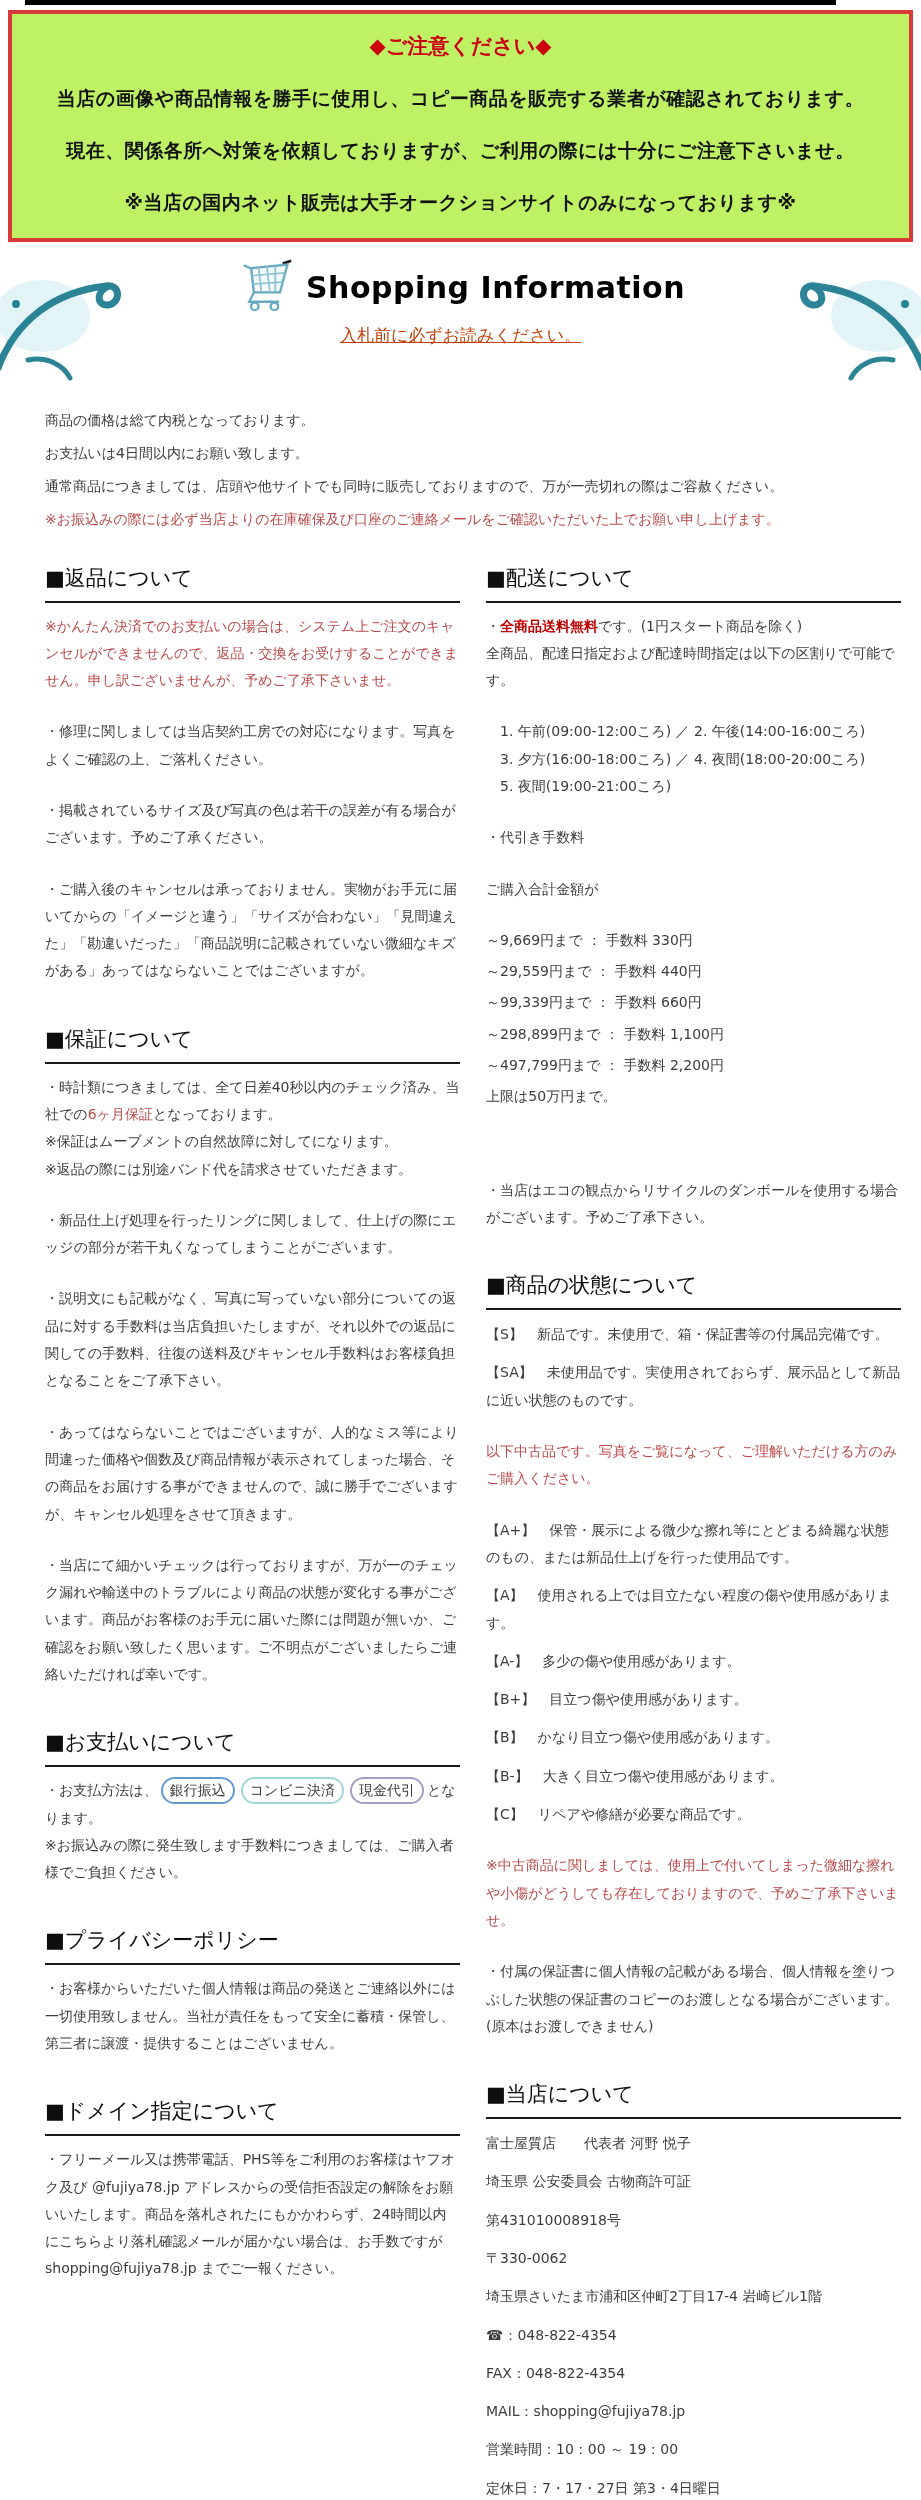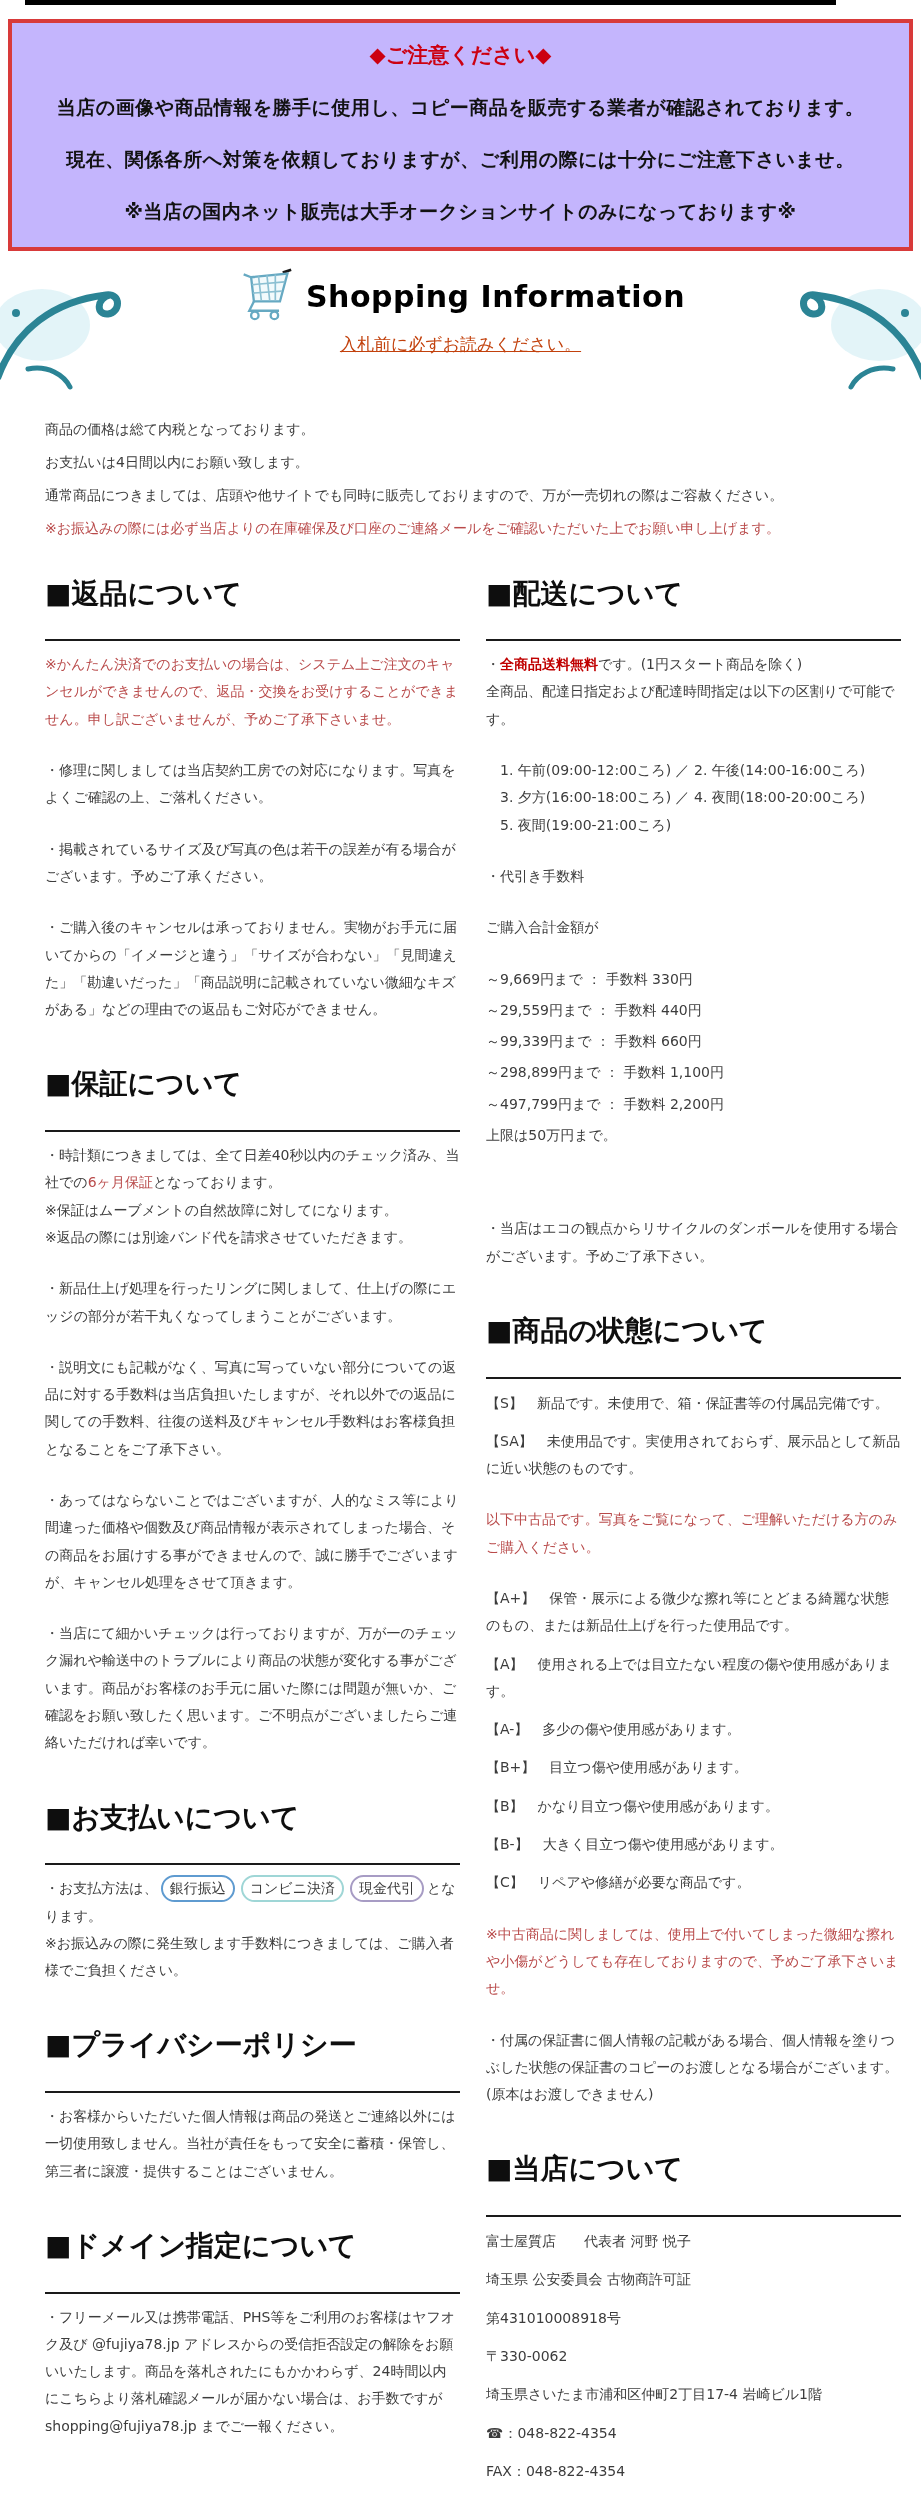--- a/index.html
+++ b/index.html
@@ -6,21 +6,21 @@
   body{
     width:921px;
     background:#ffffff;
     color:#3c3c3c;
     font-family:"DejaVu Sans","Liberation Sans",sans-serif;
   }
   
   .topbar{height:5px;background:#000;margin:0 85px 5px 25px;}
 
   
-  .notice{margin:14px 8px 0;border:4px solid #d83a3a;padding:6px 14px 22px;text-align:center;background:#c4b5fd;}
+  .notice{margin:5px 8px 0;border:4px solid #d83a3a;padding:6px 14px 22px;text-align:center;background:#bef264;}
   .notice-title{color:#cc0011;font-size:21px;font-weight:bold;margin:12px 0 0;}
   .notice-line{font-size:19px;font-weight:bold;color:#121212;margin:26px 0 0;letter-spacing:.5px;}
 
   
   .header-band{position:relative;height:132px;}
   .swirl{position:absolute;pointer-events:none;}
   .swirl svg{display:block;}
   .swirl-tl{left:-6px;top:22px;width:140px;}
   .swirl-tr{right:-6px;top:22px;width:140px;transform:scaleX(-1);}
   .header-center{text-align:center;padding-top:16px;}
@@ -31,21 +31,21 @@
   
   .intro{padding:30px 45px 4px;font-size:14px;line-height:2.35;}
   .red{color:#b94a4a;}
   .hot-red{color:#c00000;font-weight:bold;}
 
   
   .cols{display:flex;align-items:flex-start;gap:26px;padding:0 20px 0 45px;}
   .col{width:415px;font-size:14px;line-height:1.95;color:#3c3c3c;}
   .sec{margin-top:34px;}
   .sec:first-child{margin-top:18px;}
-  .sec-title{font-size:28px;font-weight:bold;color:#0e0e0e;border-bottom:2px solid #1a1a1a;padding-bottom:18px;margin:0 0 10px;}
+  .sec-title{font-size:21px;font-weight:normal;color:#0e0e0e;border-bottom:2px solid #1a1a1a;padding-bottom:2px;margin:0 0 10px;}
   .para{margin:24px 0;}
   .para.tight{margin:0;}
   .grade{margin:11px 0;}
   .slot-list div{padding-left:14px;}
   .fee-list{margin-top:18px;}
   .fee-list div{margin:4px 0;}
   .eco{margin-top:66px;}
   .about-lines div{margin:11px 0;}
 
   
@@ -112,21 +112,21 @@
 
 <div class="cols">
 
   <div class="col">
 
     <div class="sec">
       <div class="sec-title">■返品について</div>
       <p class="para tight red">※かんたん決済でのお支払いの場合は、システム上ご注文のキャンセルができませんので、返品・交換をお受けすることができません。申し訳ございませんが、予めご了承下さいませ。</p>
       <p class="para">・修理に関しましては当店契約工房での対応になります。写真をよくご確認の上、ご落札ください。</p>
       <p class="para">・掲載されているサイズ及び写真の色は若干の誤差が有る場合がございます。予めご了承ください。</p>
-      <p class="para">・ご購入後のキャンセルは承っておりません。実物がお手元に届いてからの「イメージと違う」「サイズが合わない」「見間違えた」「勘違いだった」「商品説明に記載されていない微細なキズがある」などの理由での返品もご対応ができません。</p>
+      <p class="para">・ご購入後のキャンセルは承っておりません。実物がお手元に届いてからの「イメージと違う」「サイズが合わない」「見間違えた」「勘違いだった」「商品説明に記載されていない微細なキズがある」あってはならないことではございますが。</p>
     </div>
 
     <div class="sec">
       <div class="sec-title">■保証について</div>
       <p class="para tight"><span>・時計類につきましては、全て日差40秒以内のチェック済み、当社での</span><span class="red">6ヶ月保証</span><span>となっております。</span></p>
       <p class="para tight">※保証はムーブメントの自然故障に対してになります。</p>
       <p class="para tight">※返品の際には別途バンド代を請求させていただきます。</p>
       <p class="para">・新品仕上げ処理を行ったリングに関しまして、仕上げの際にエッジの部分が若干丸くなってしまうことがございます。</p>
       <p class="para">・説明文にも記載がなく、写真に写っていない部分についての返品に対する手数料は当店負担いたしますが、それ以外での返品に関しての手数料、往復の送料及びキャンセル手数料はお客様負担となることをご了承下さい。</p>
       <p class="para">・あってはならないことではございますが、人的なミス等により間違った価格や個数及び商品情報が表示されてしまった場合、その商品をお届けする事ができませんので、誠に勝手でございますが、キャンセル処理をさせて頂きます。</p>

